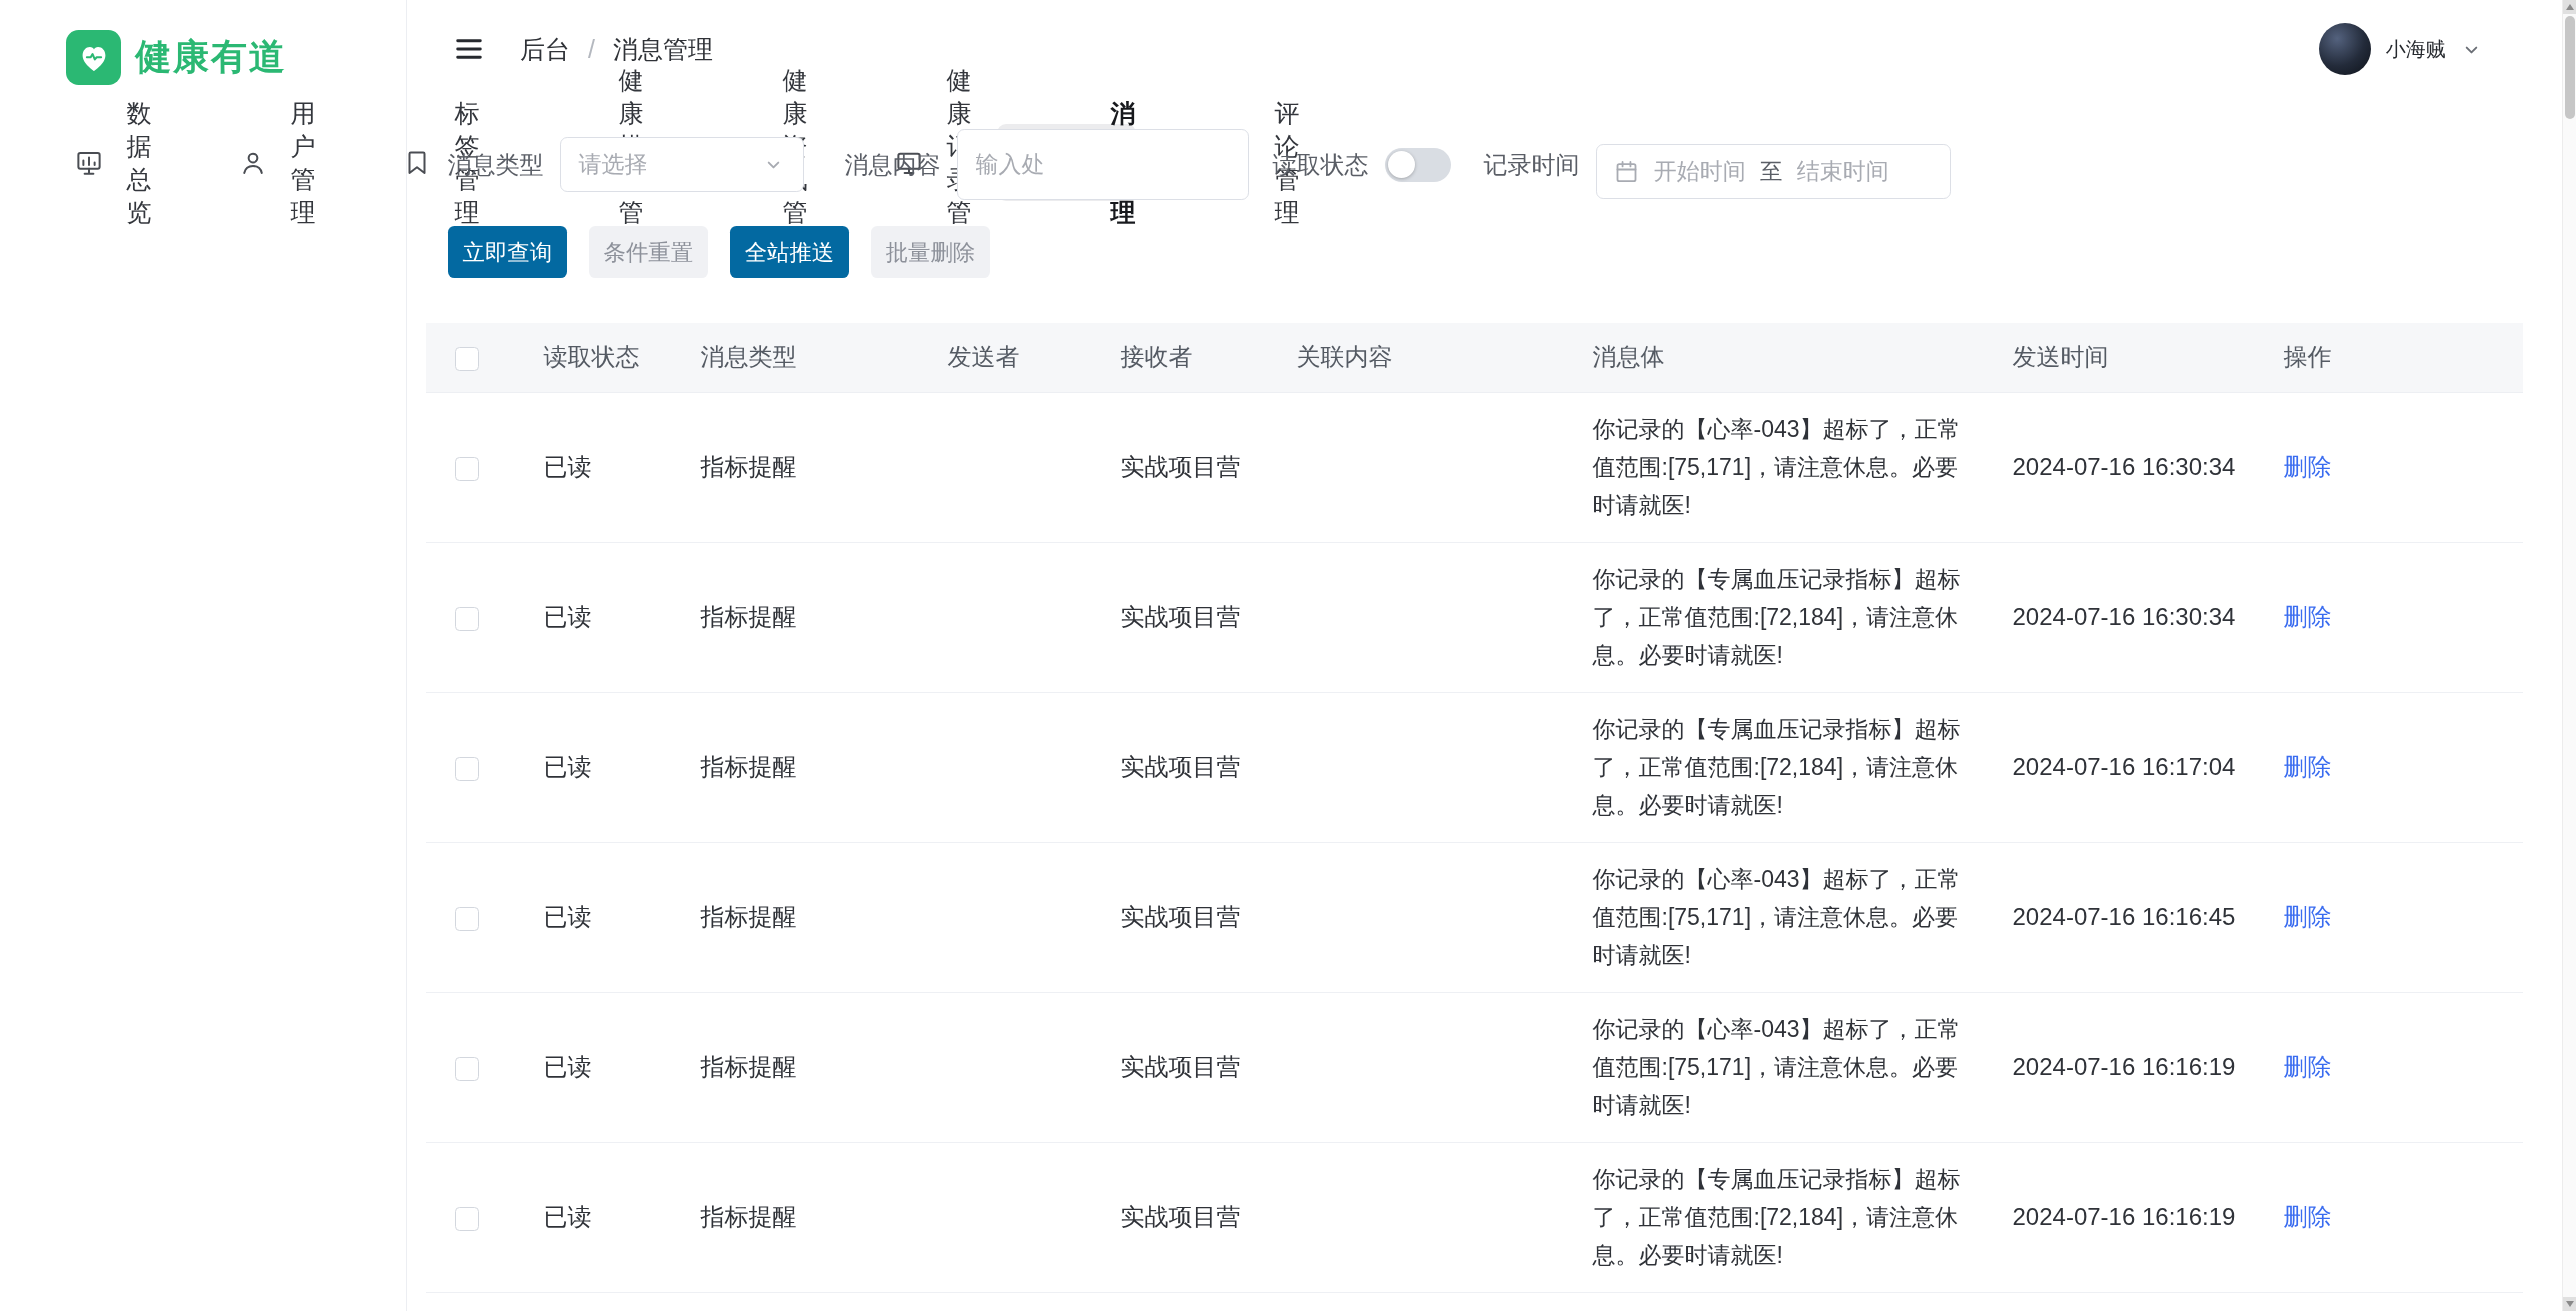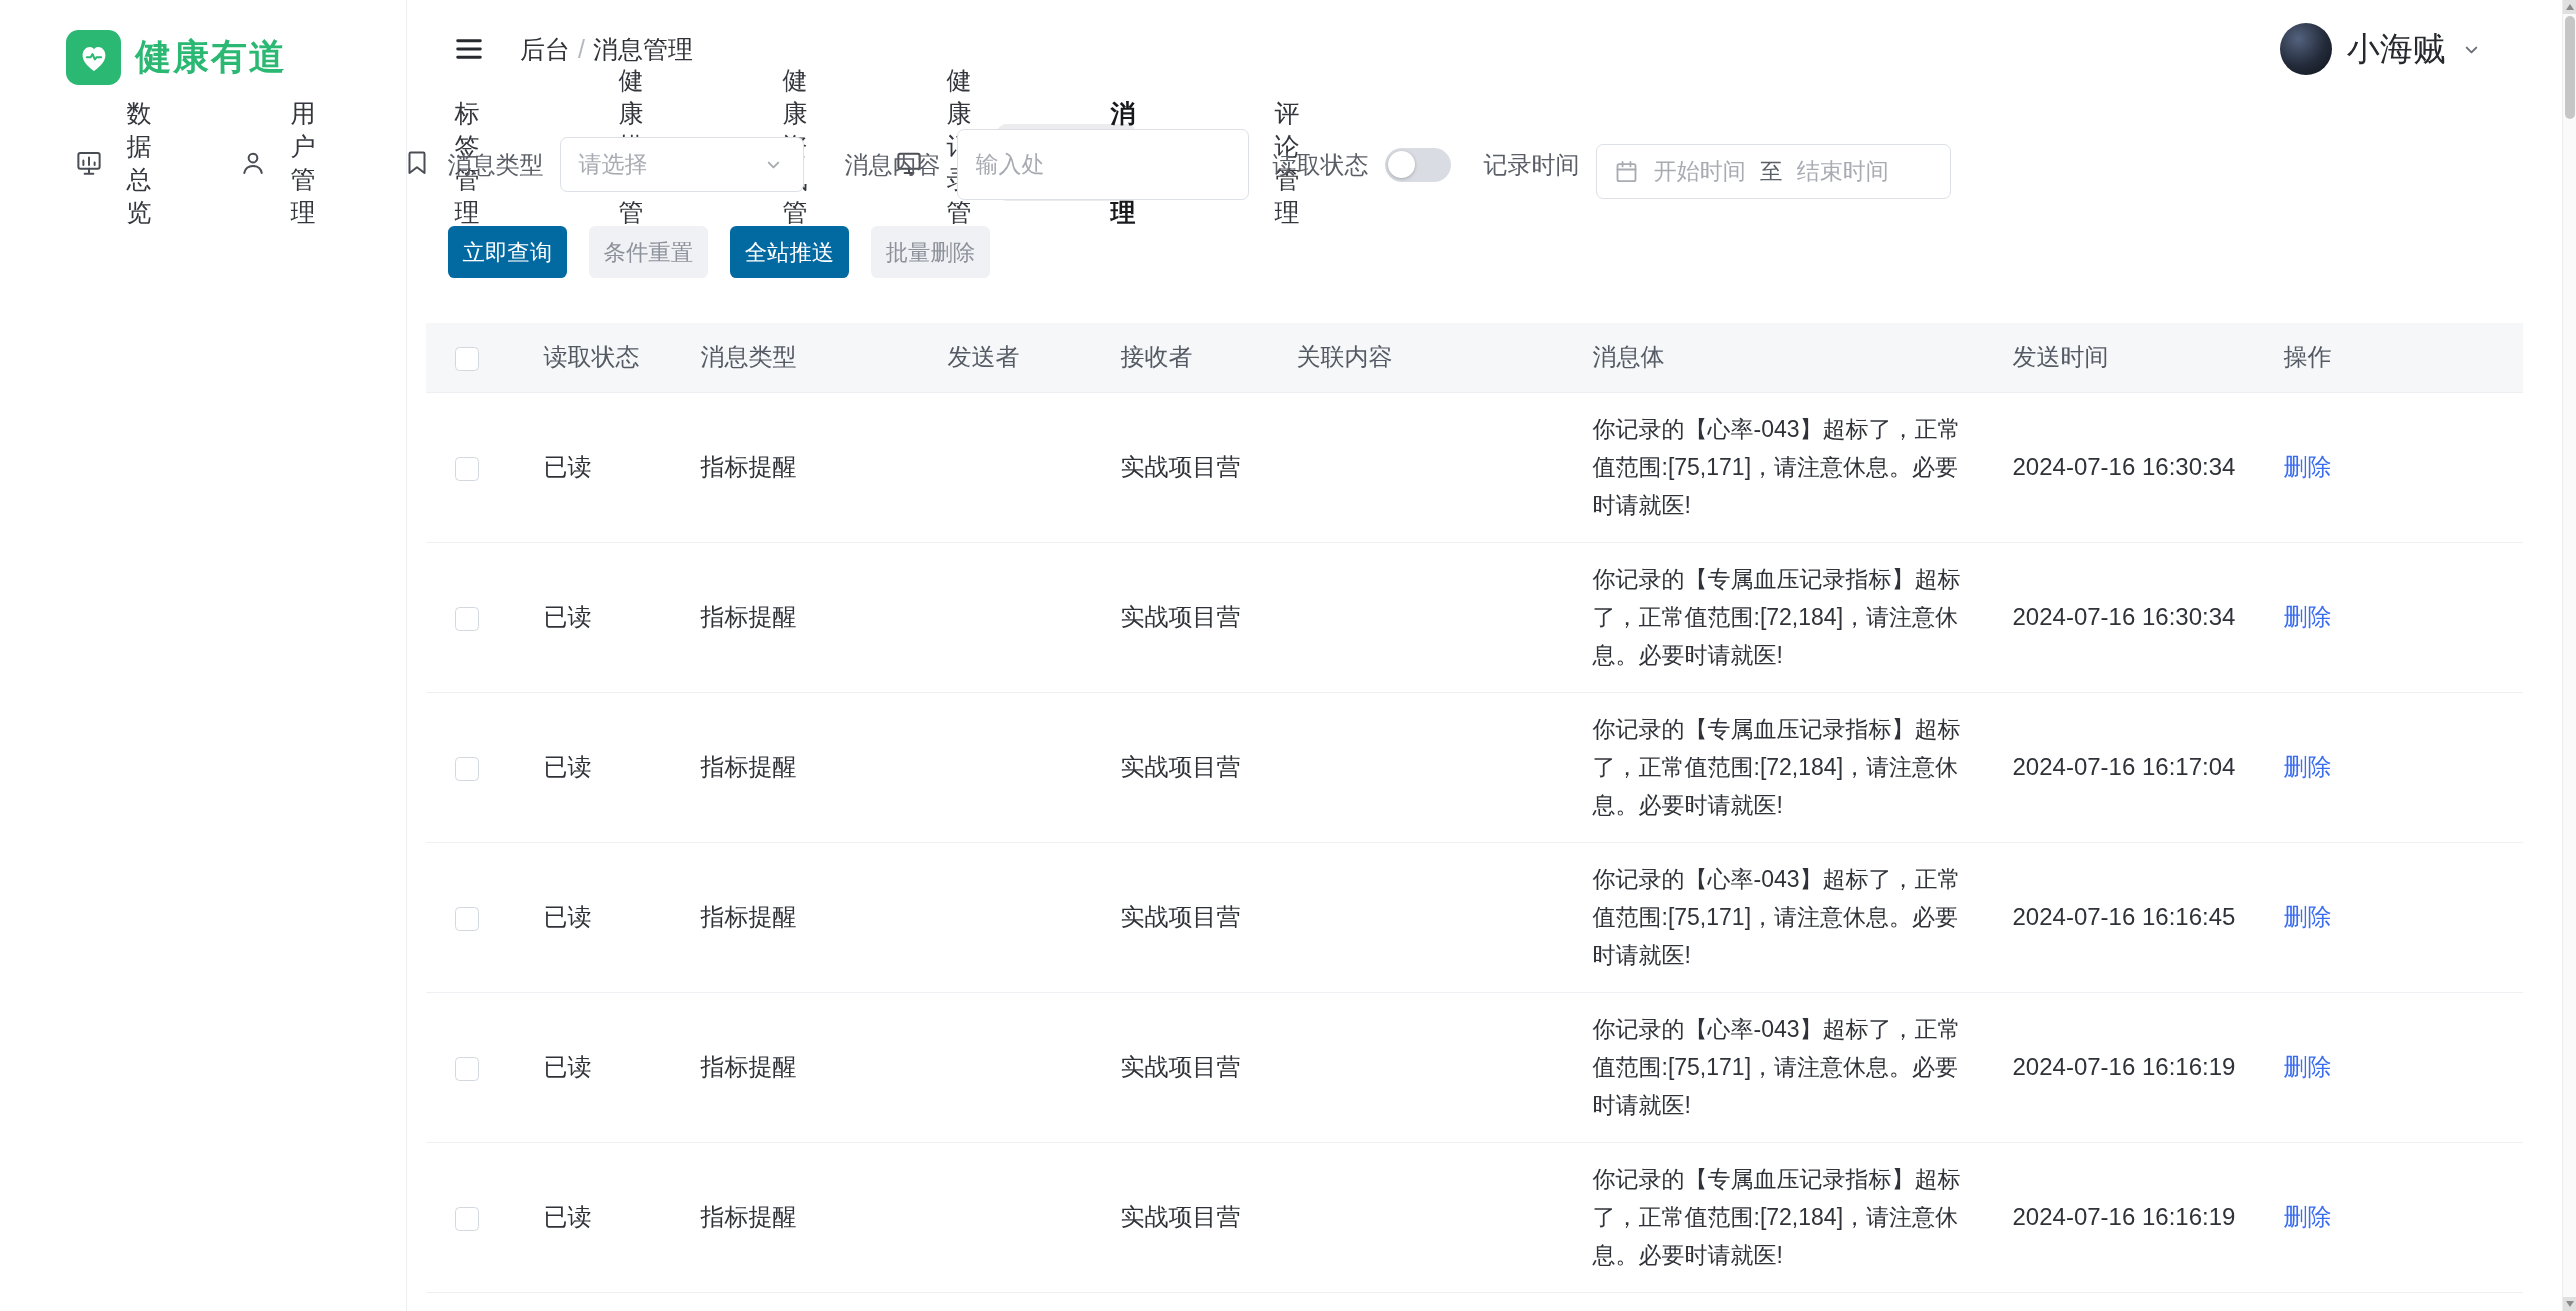--- a/index.html
+++ b/index.html
@@ -22,28 +22,28 @@
     padding-left:61px; border-radius:9px; font-size:25px; color:#33363c; cursor:pointer; }
   .side-item .ico { width:30px; height:30px; color:#4a4d53; flex:0 0 30px; }
   .side-item .ico svg { width:30px; height:30px; display:block; }
   .side-item.active { background:#ececee; font-weight:bold; color:#17191d; }
 
   
   .main { flex:1; display:flex; flex-direction:column; position:relative; }
   .topbar { height:98px; flex:0 0 98px; display:flex; align-items:center; padding:0 93px 0 45px; }
   .hamburger { width:34px; height:34px; color:#26292e; cursor:pointer; }
   .hamburger svg { width:34px; height:34px; }
-  .breadcrumb { margin-left:34px; font-size:25px; display:flex; align-items:center; gap:8px; }
+  .breadcrumb { margin-left:34px; font-size:25px; display:flex; align-items:center; gap:18px; }
   .breadcrumb .root { color:#2f3237; cursor:pointer; }
   .breadcrumb .sep { color:#b4b8bf; }
   .breadcrumb .current { color:#2f3237; }
   .userbox { margin-left:auto; display:flex; align-items:center; gap:14.3px; cursor:pointer; }
   .avatar { width:52px; height:52px; border-radius:50%;
     background:radial-gradient(circle at 35% 30%, #54627e 0%, #232b3a 55%, #0d1118 100%); }
-  .uname { font-size:33px; color:#26292e; }
+  .uname { font-size:20px; color:#26292e; }
   .chev-s { width:23px; height:23px; color:#6b6f76; }
   .chev-s svg { width:23px; height:23px; }
 
   
   .content { padding:39px 0 0 19px; }
   .filters { display:flex; align-items:center; margin-left:21.5px; height:55px; }
   .fgroup { display:flex; align-items:center; }
   .fgroup.g2 { margin-left:41px; }
   .fgroup.g3 { margin-left:24px; }
   .fgroup.g4 { margin-left:33px; }

